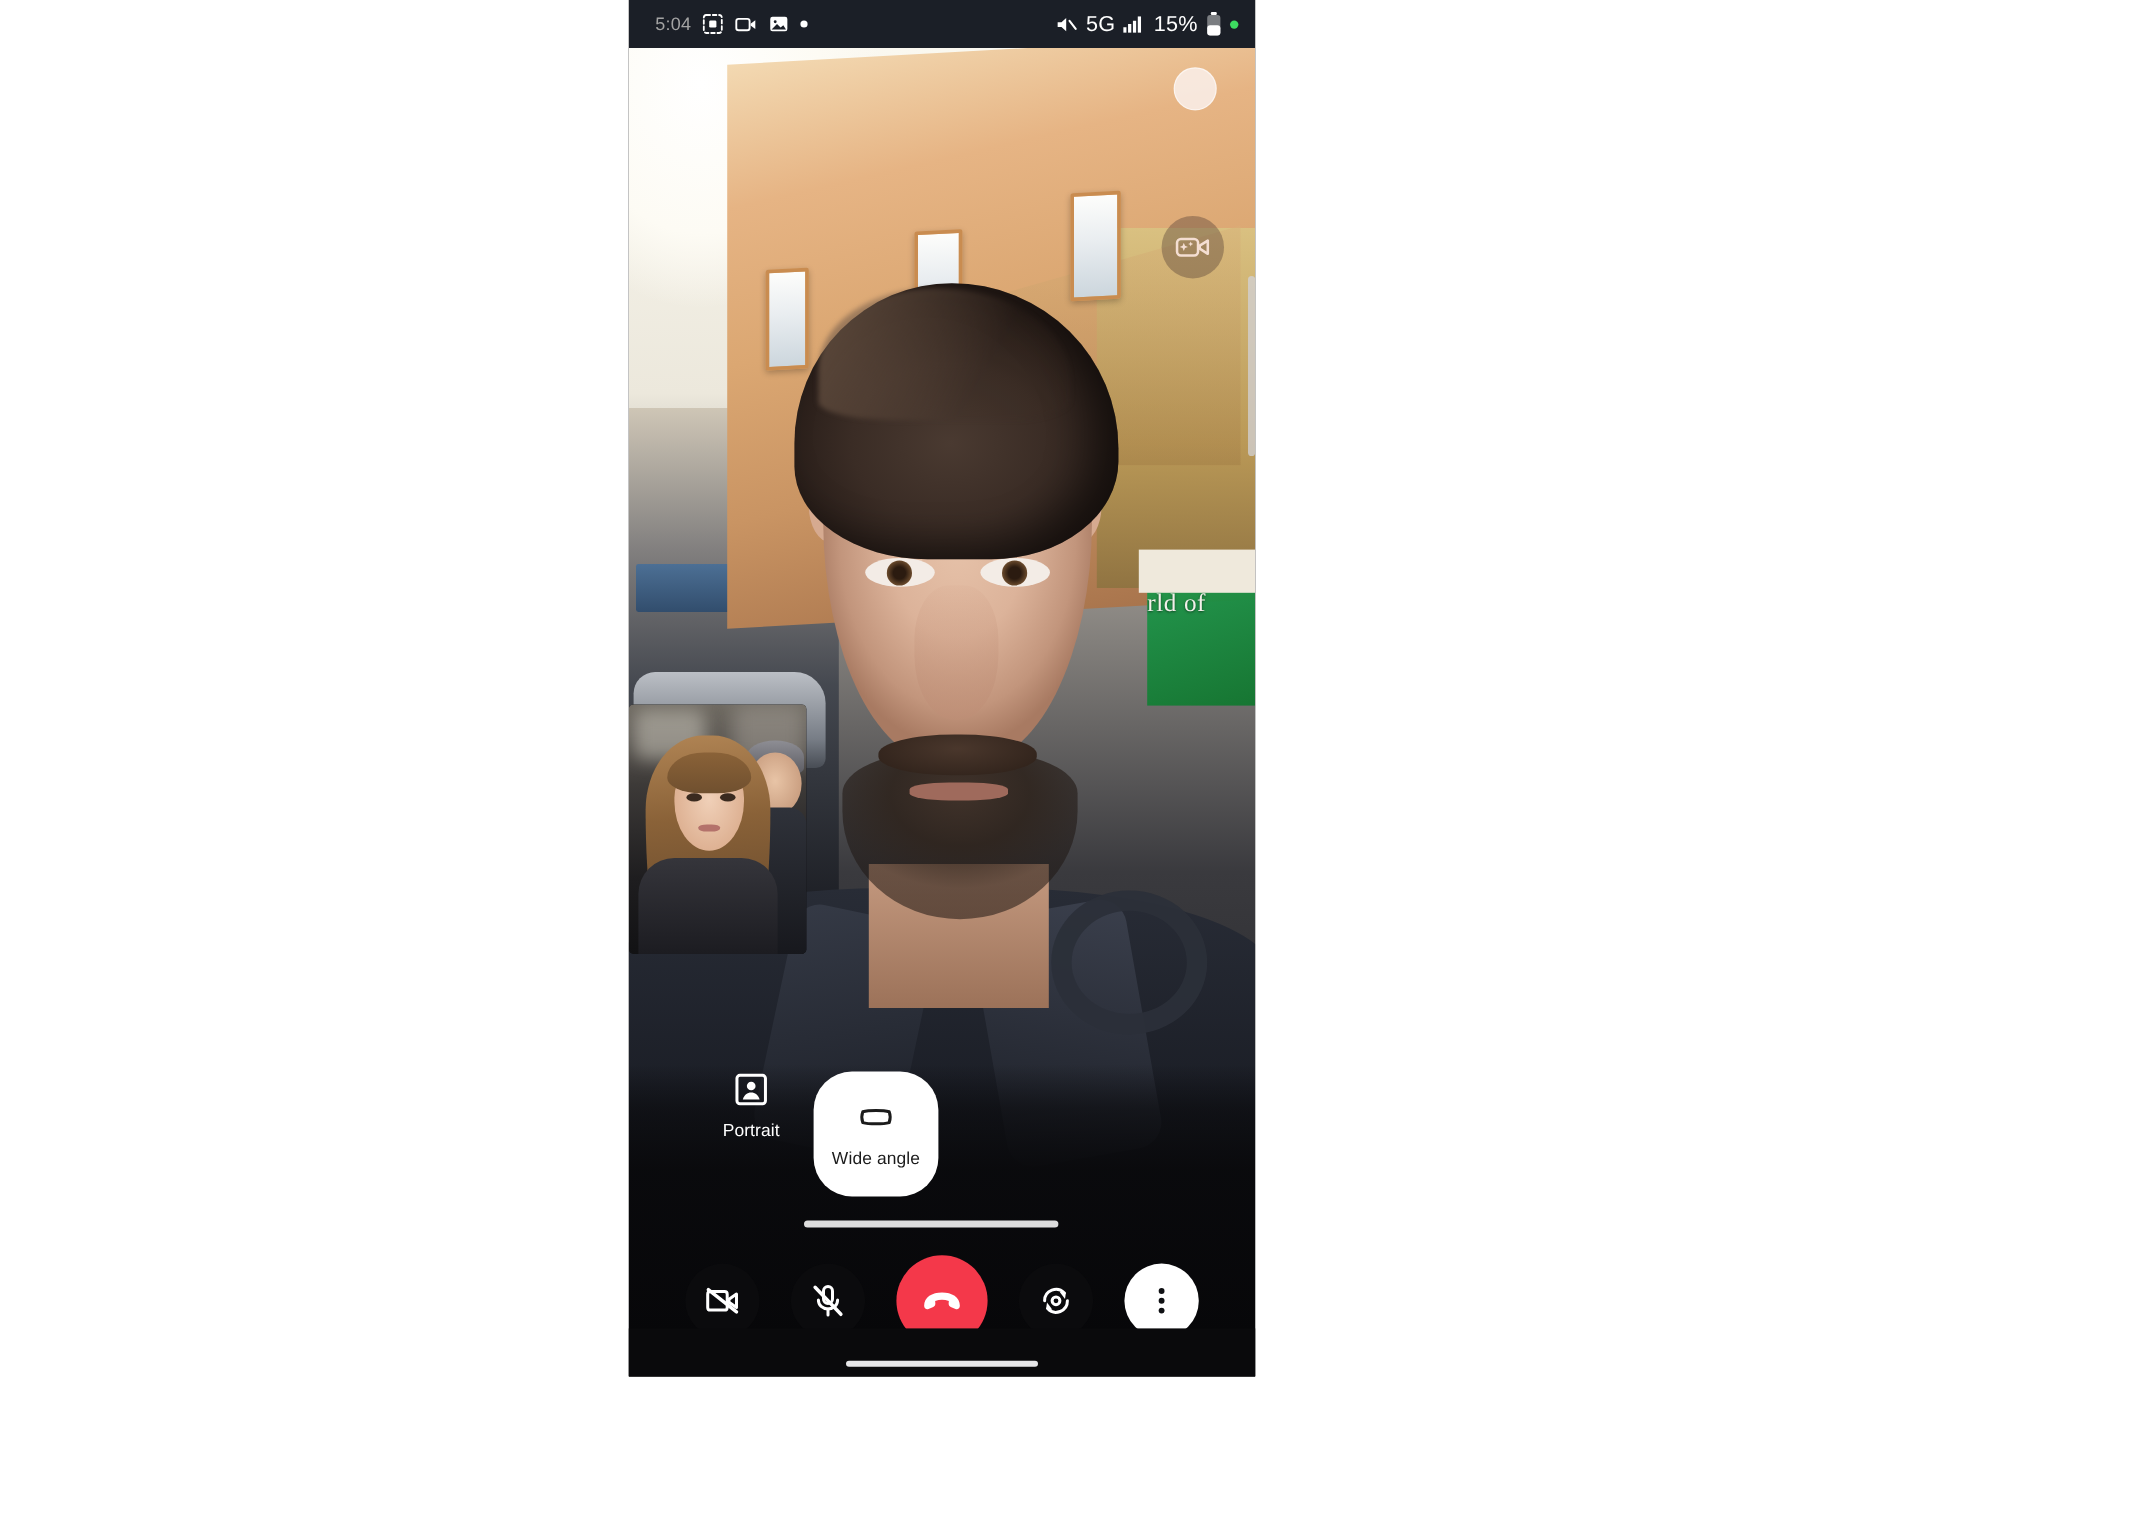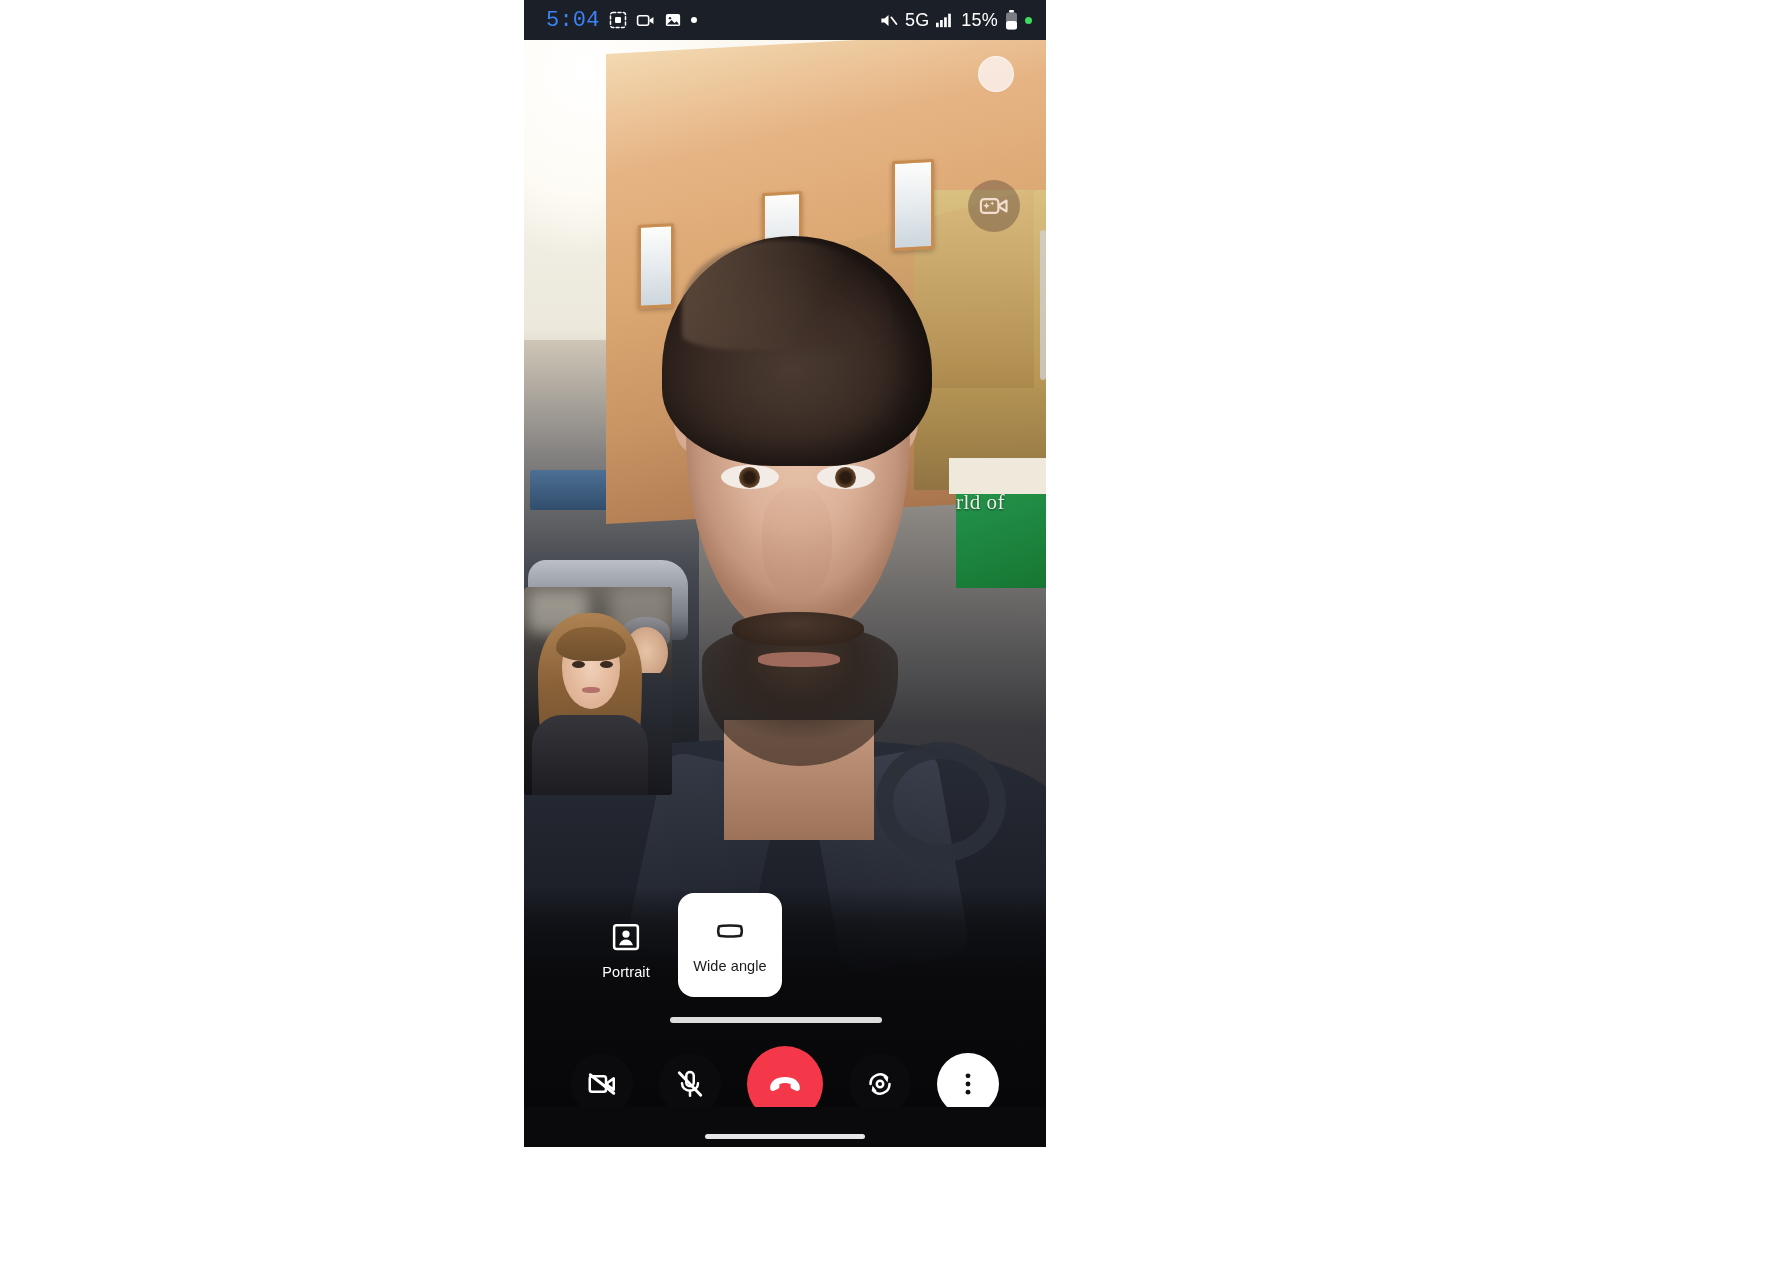--- a/index.html
+++ b/index.html
@@ -40,24 +40,24 @@
     display: flex;
     align-items: center;
     justify-content: space-between;
     padding: 0 14px 0 22px;
     z-index: 40;
     color: #fff;
   }
   .sb-left { display: flex; align-items: center; gap: 9px; }
   .sb-right { display: flex; align-items: center; gap: 7px; }
   .sb-time {
-    font-size: 22px;
+    font-size: 15px;
     letter-spacing: 0.2px;
-    color: #3b82f6;
-    font-family: Liberation Mono, monospace;
+    color: #a3a3a3;
+    font-family: Liberation Sans, sans-serif;
   }
   .sb-text {
     font-size: 18px;
     color: #fff;
     font-weight: 500;
     letter-spacing: 0.2px;
   }
   .sb-ico { display: block; line-height: 0; }
   .sb-dot {
     width: 6px; height: 6px; border-radius: 50%;
@@ -440,36 +440,36 @@
     height: 122px;
     display: flex;
     align-items: flex-start;
   }
   .fx-item {
     width: 104px;
     height: 116px;
     display: flex;
     flex-direction: column;
     align-items: center;
-    justify-content: center;
+    justify-content: flex-start;
     gap: 12px;
     color: #fff;
     cursor: pointer;
     flex: 0 0 auto;
   }
   .fx-item .fx-label {
     font-size: 14.5px;
     line-height: 17px;
     text-align: center;
     color: #ffffff;
     letter-spacing: 0.1px;
   }
   .fx-item.selected {
     background: #ffffff;
-    border-radius: 16px;
+    border-radius: 32px;
     color: #1b1b1b;
     height: 104px;
     justify-content: center;
   }
   .fx-item.selected .fx-label { color: #1b1b1b; }
   .fx-ico { line-height: 0; }
 
   #fx-spacer-left { width: 50px; flex: 0 0 auto; }
 
   

